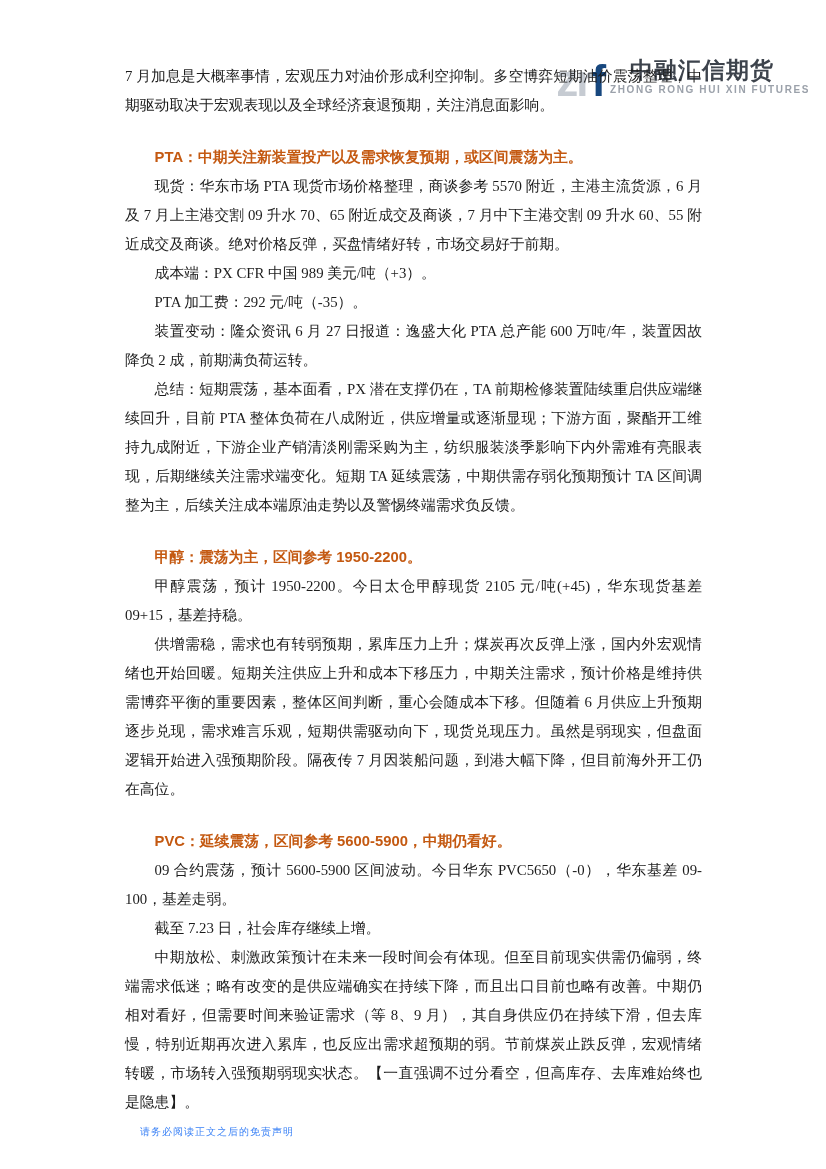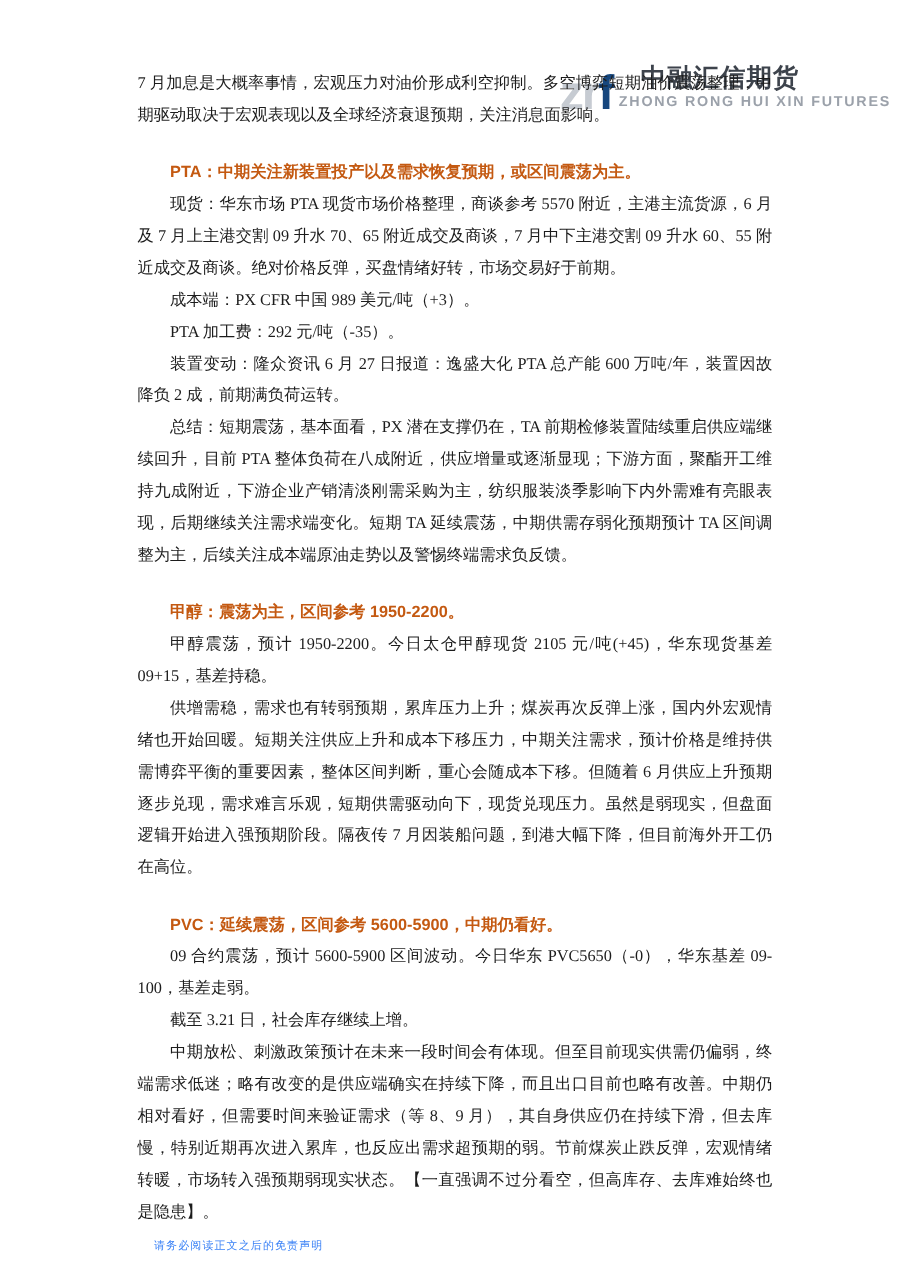--- a/index.html
+++ b/index.html
@@ -43,21 +43,21 @@
     font-size: 23px;
     line-height: 1.05;
     color: #3d434c;
     letter-spacing: 1px;
     white-space: nowrap;
     padding-left: 20px;
   }
   .logo-en {
     font-family: "Liberation Sans", "DejaVu Sans", sans-serif;
     font-weight: 700;
-    font-size: 13px;
+    font-size: 10px;
     color: #9ba1aa;
     letter-spacing: 1.6px;
     margin-top: 2px;
     white-space: nowrap;
   }
 
   
   .content {
     position: absolute;
     top: 62px;
@@ -122,21 +122,21 @@
 
     <section>
       <h3 class="sec-h">甲醇：震荡为主，区间参考 1950-2200。</h3>
       <p class="body-p">甲醇震荡，预计 1950-2200。今日太仓甲醇现货 2105 元/吨(+45)，华东现货基差 09+15，基差持稳。</p>
       <p class="body-p">供增需稳，需求也有转弱预期，累库压力上升；煤炭再次反弹上涨，国内外宏观情绪也开始回暖。短期关注供应上升和成本下移压力，中期关注需求，预计价格是维持供需博弈平衡的重要因素，整体区间判断，重心会随成本下移。但随着 6 月供应上升预期逐步兑现，需求难言乐观，短期供需驱动向下，现货兑现压力。虽然是弱现实，但盘面逻辑开始进入强预期阶段。隔夜传 7 月因装船问题，到港大幅下降，但目前海外开工仍在高位。</p>
     </section>
 
     <section>
       <h3 class="sec-h">PVC：延续震荡，区间参考 5600-5900，中期仍看好。</h3>
       <p class="body-p">09 合约震荡，预计 5600-5900 区间波动。今日华东 PVC5650（-0），华东基差 09-100，基差走弱。</p>
-      <p class="body-p">截至 3.21 日，社会库存继续上增。</p>
+      <p class="body-p">截至 7.23 日，社会库存继续上增。</p>
       <p class="body-p">中期放松、刺激政策预计在未来一段时间会有体现。但至目前现实供需仍偏弱，终端需求低迷；略有改变的是供应端确实在持续下降，而且出口目前也略有改善。中期仍相对看好，但需要时间来验证需求（等 8、9 月），其自身供应仍在持续下滑，但去库慢，特别近期再次进入累库，也反应出需求超预期的弱。节前煤炭止跌反弹，宏观情绪转暖，市场转入强预期弱现实状态。【一直强调不过分看空，但高库存、去库难始终也是隐患】。</p>
     </section>
 
   </main>
 
   <div class="footer-text">请务必阅读正文之后的免责声明</div>
 
 </div>
 
 </body></html>

